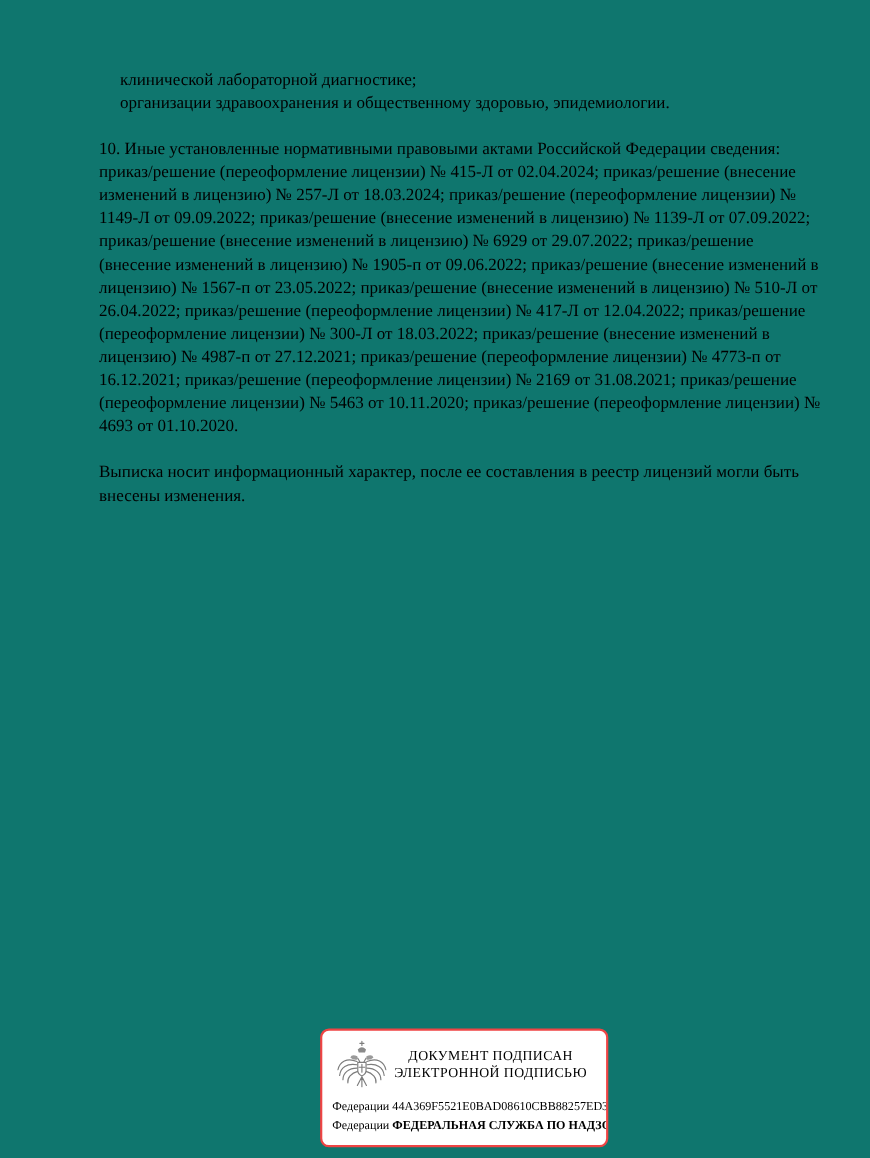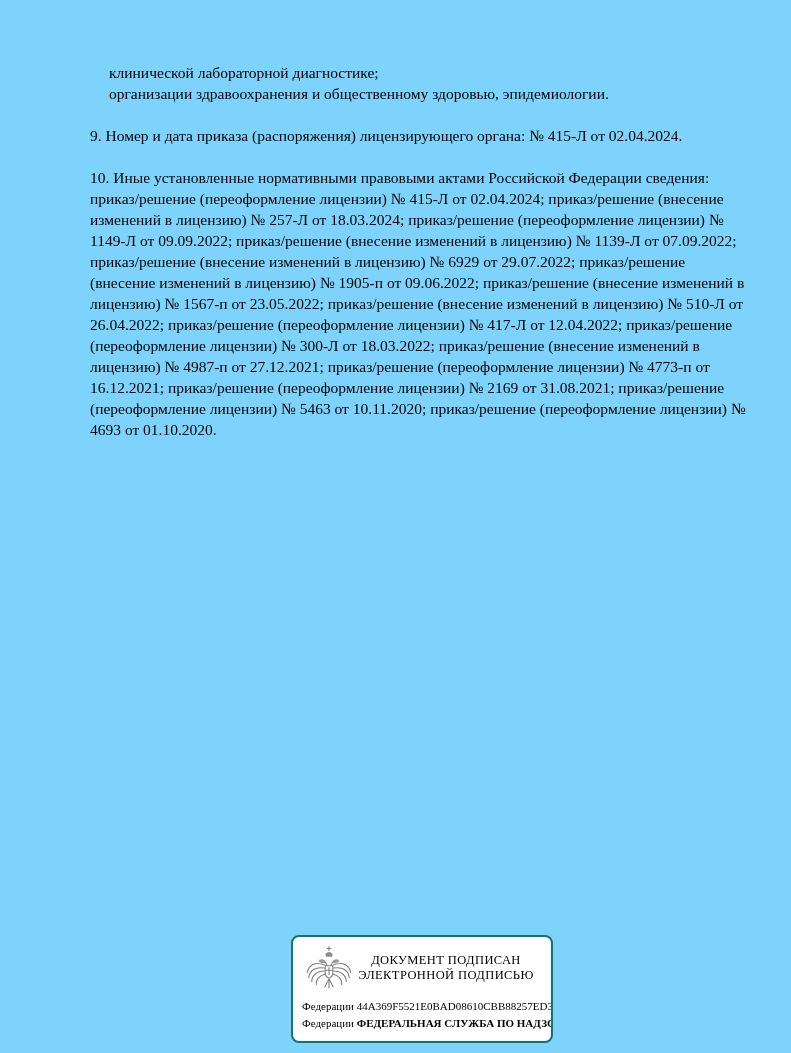--- a/index.html
+++ b/index.html
@@ -4,21 +4,21 @@
 <style>
   html, body {
     margin: 0;
     padding: 0;
     background: #ffffff;
   }
   .page {
     position: relative;
     width: 791px;
     height: 1053px;
-    background: #7dd3fc;
+    background: #0f766e;
     font-family: "Liberation Serif", serif;
     color: #000000;
     overflow: hidden;
   }
   .content {
     position: absolute;
     left: 90px;
     top: 62px;
     width: 660px;
     font-size: 15.5px;
@@ -32,21 +32,21 @@
     padding-left: 19px;
   }
   
   .stamp {
     position: absolute;
     left: 291px;
     top: 935px;
     width: 262px;
     height: 108px;
     box-sizing: border-box;
-    border: 2px solid #0f766e;
+    border: 2px solid #ef4444;
     border-radius: 8px;
     background: #ffffff;
   }
   .stamp-top {
     display: flex;
     align-items: center;
     padding: 5px 8px 0 12px;
     height: 52px;
   }
   .stamp-emblem {
@@ -88,24 +88,24 @@
 
 <div class="page">
 
   <div class="content">
 
     <div class="para">
       <div class="indent-line">клинической лабораторной диагностике;</div>
       <div class="indent-line">организации здравоохранения и общественному здоровью, эпидемиологии.</div>
     </div>
 
-    <p class="para">9. Номер и дата приказа (распоряжения) лицензирующего органа: № 415-Л от 02.04.2024.</p>
 
     <p class="para">10. Иные установленные нормативными правовыми актами Российской Федерации сведения: приказ/решение (переоформление лицензии) № 415-Л от 02.04.2024; приказ/решение (внесение изменений в лицензию) № 257-Л от 18.03.2024; приказ/решение (переоформление лицензии) № 1149-Л от 09.09.2022; приказ/решение (внесение изменений в лицензию) № 1139-Л от 07.09.2022; приказ/решение (внесение изменений в лицензию) № 6929 от 29.07.2022; приказ/решение (внесение изменений в лицензию) № 1905-п от 09.06.2022; приказ/решение (внесение изменений в лицензию) № 1567-п от 23.05.2022; приказ/решение (внесение изменений в лицензию) № 510-Л от 26.04.2022; приказ/решение (переоформление лицензии) № 417-Л от 12.04.2022; приказ/решение (переоформление лицензии) № 300-Л от 18.03.2022; приказ/решение (внесение изменений в лицензию) № 4987-п от 27.12.2021; приказ/решение (переоформление лицензии) № 4773-п от 16.12.2021; приказ/решение (переоформление лицензии) № 2169 от 31.08.2021; приказ/решение (переоформление лицензии) № 5463 от 10.11.2020; приказ/решение (переоформление лицензии) № 4693 от 01.10.2020.</p>
 
+    <p class="para">Выписка носит информационный характер, после ее составления в реестр лицензий могли быть внесены изменения.</p>
 
   </div>
 
   <div class="stamp">
 
     <div class="stamp-top">
       <span class="stamp-emblem">
         <svg viewBox="0 0 64 64" xmlns="http://www.w3.org/2000/svg" aria-hidden="true">
           <g fill="none" stroke="#7d7d7d" stroke-width="1.4" stroke-linecap="round">
 

